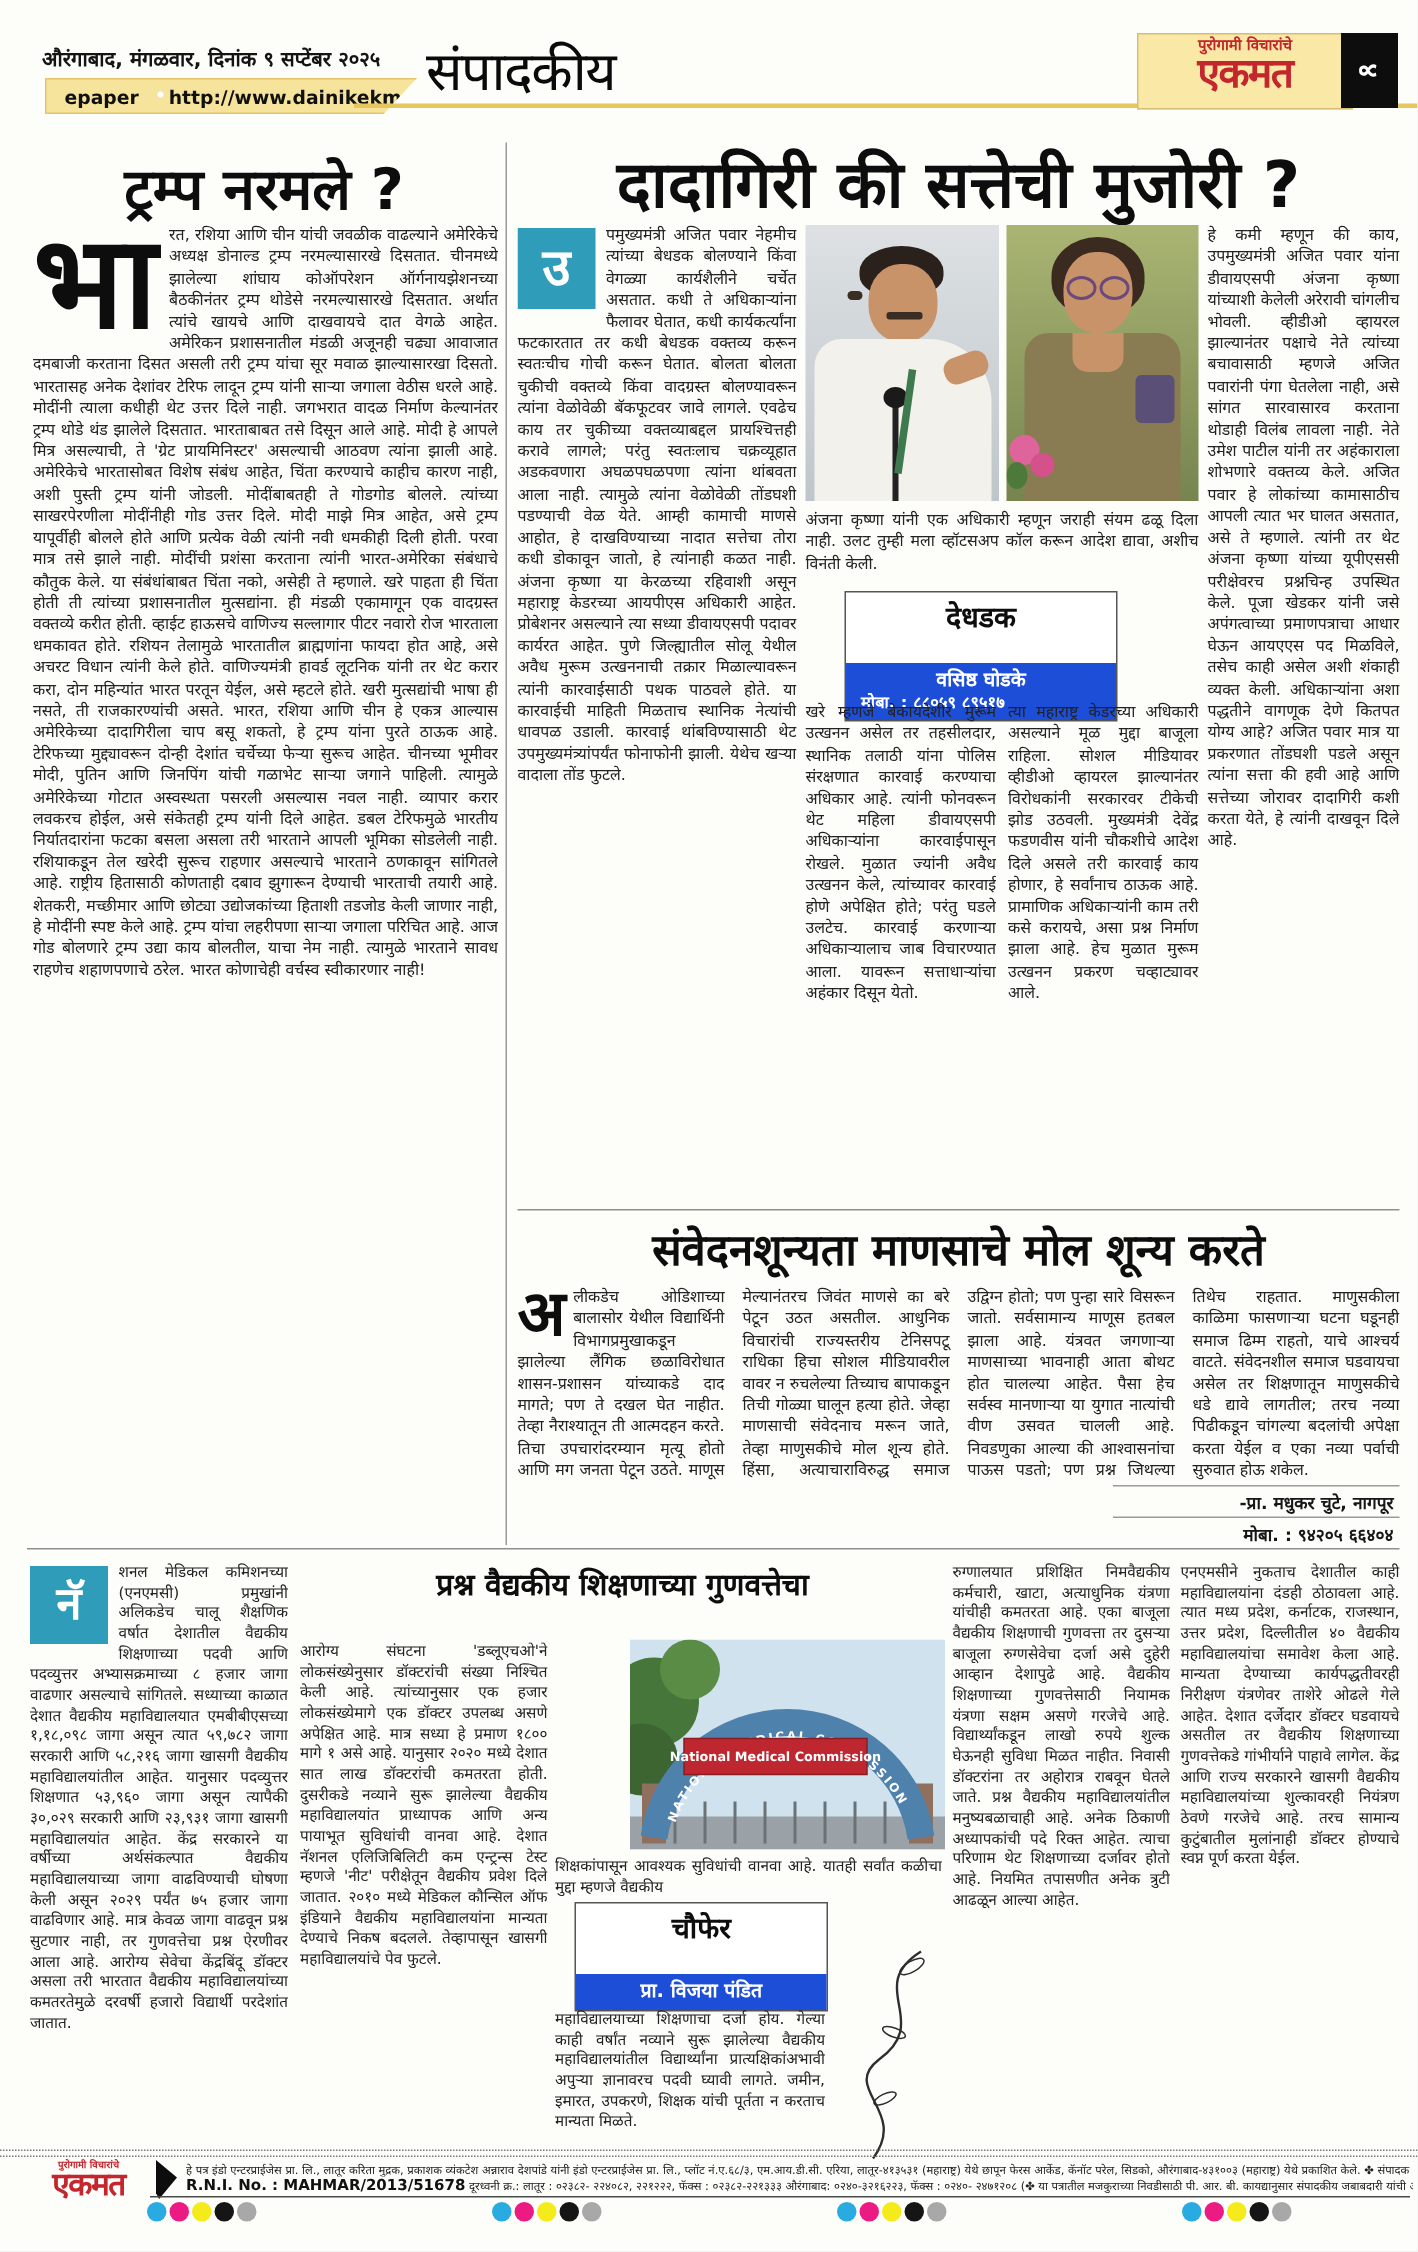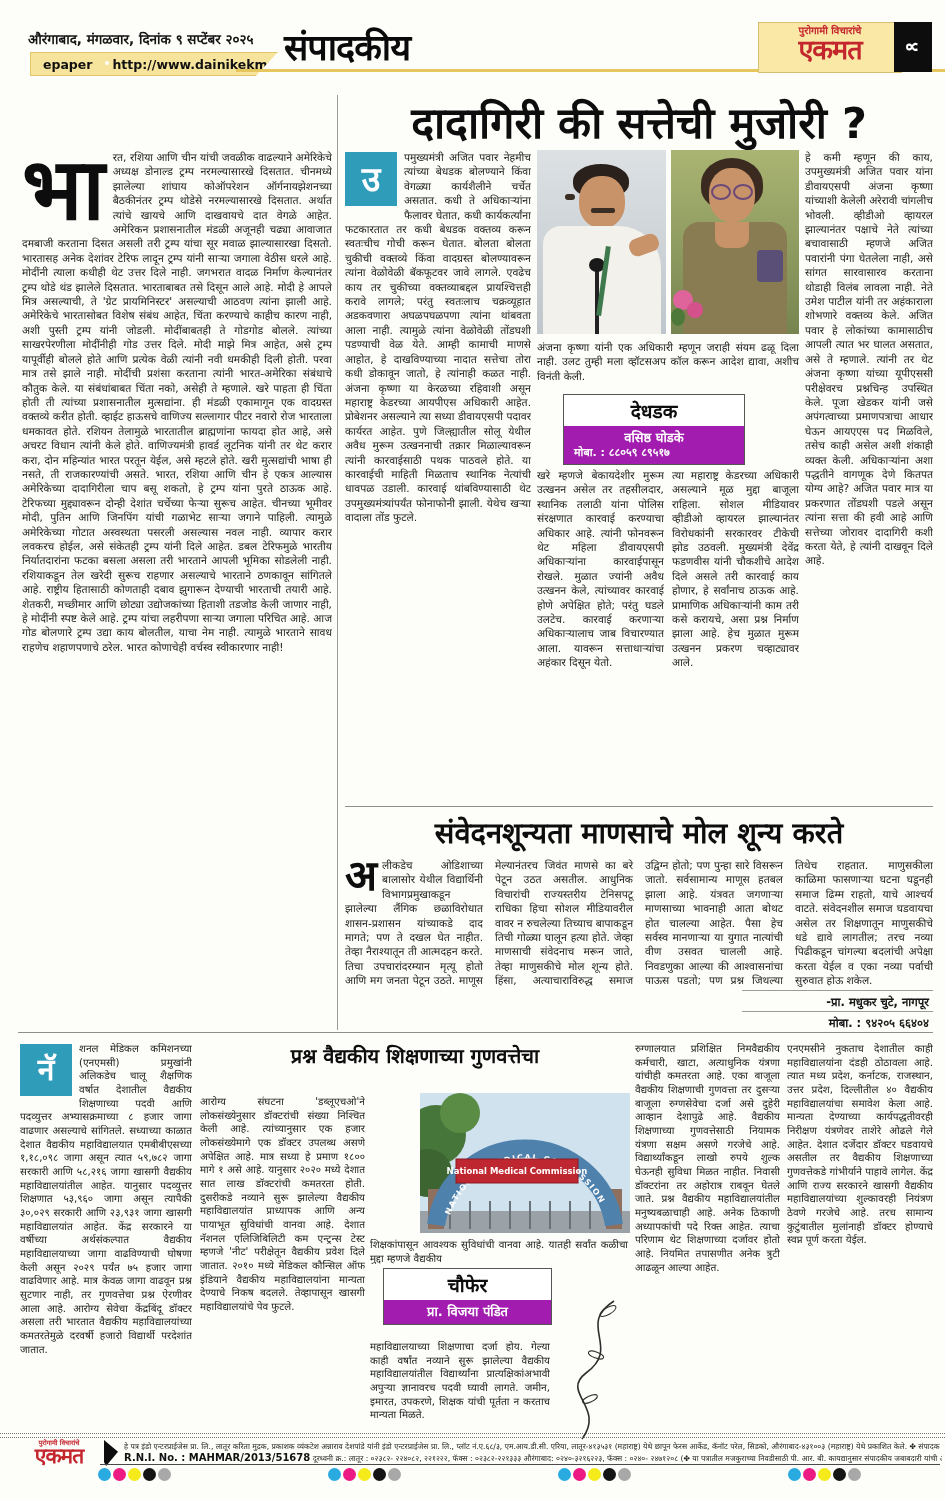--- a/index.html
+++ b/index.html
@@ -12,34 +12,34 @@
   .hl{font-weight:bold;color:#0d0d0d;text-align:center;}
   
   .date-line{font-size:13.5px;font-weight:bold;color:#141414;}
   .ribbon{background:#f7e49c;border:1px solid #e3c468;clip-path:polygon(0 0,100% 0,91% 100%,0 100%);
           display:flex;align-items:center;gap:10px;padding:3px 26px 3px 12px;}
   .ribbon .ep{font-weight:bold;font-size:12.5px;color:#111;}
   .ribbon .url{font-weight:bold;font-size:12.5px;color:#111;}
   .ep-ic{width:12px;height:12px;border-radius:50%;background:#cf2027;position:relative;display:inline-block;}
   .ep-ic:after{content:"";position:absolute;left:3px;top:3px;width:4px;height:4px;border-radius:50%;background:#fff;}
   .yline{background:#e5c75e;height:3px;}
-  .section-title{font-size:36px;font-weight:bold;color:#0a0a0a;letter-spacing:-1px;}
+  .section-title{font-size:36px;font-weight:normal;color:#0a0a0a;letter-spacing:-1px;}
   .masthead{background:#fae8a6;border:1px solid #d8be72;text-align:center;padding:3px 4px 2px;}
   .masthead .tag{color:#c4262e;font-size:10px;font-weight:bold;line-height:1;}
   .masthead .nm{color:#c4262e;font-size:27px;font-weight:bold;line-height:1.05;letter-spacing:-1px;}
   .pgno{background:#0d0d0d;color:#fff;display:flex;align-items:center;justify-content:center;}
   .pgno span{transform:rotate(90deg);font-size:18px;font-weight:bold;}
   
   .dc-plain{float:left;font-weight:bold;color:#0d0d0d;}
   .dc-box{float:left;background:#2f9cba;color:#fff;display:flex;align-items:center;justify-content:center;
           font-weight:bold;margin:2px 7px 2px 0;}
   
   .colbox{border:1px solid #555;background:#fff;}
   .colbox .t{font-size:19px;font-weight:bold;text-align:center;padding:3px 0 2px;color:#0d0d0d;}
-  .colbox .bar{background:#a21caf;color:#fff;text-align:center;padding:4px 4px;}
+  .colbox .bar{background:#1d4ed8;color:#fff;text-align:center;padding:4px 4px;margin-top:16px;}
   .colbox .bar .a{font-size:13px;font-weight:bold;line-height:1.25;}
   .colbox .bar .m{font-size:11px;font-weight:bold;line-height:1.25;text-align:left;padding-left:6px;}
   .author-box{background:#fdfdfa;}
   .author-box div{border-top:1px solid #9a9a9a;font-size:11.5px;font-weight:bold;text-align:right;
                   padding:3px 4px 2px;color:#171717;}
   .vline{background:#9a9a9a;width:1px;}
   .hline{background:#8f8f8f;height:1px;}
   
   .photo{display:flex;gap:5px;}
   .ph{position:relative;overflow:hidden;flex:1;}
@@ -76,20 +76,21 @@
   <div class="abs masthead" style="left:758px;top:22px;width:134px;height:44px;">
     <div class="tag">पुरोगामी विचारांचे</div>
     <div class="nm">एकमत</div>
   </div>
   <div class="abs pgno" style="left:894px;top:22px;width:38px;height:50px;">
     <span>४</span>
   </div>
 
   <div class="abs vline" style="left:337px;top:95px;height:935px;"></div>
 
+  <div class="abs hl" style="left:20px;top:98px;width:312px;font-size:38px;">ट्रम्प नरमले ?</div>
   <div class="abs just body-txt" style="left:22px;top:150px;width:310px;height:858px;">
     <span class="dc-plain" style="font-size:86px;line-height:70px;padding:4px 8px 0 0;">भा</span><span>रत, रशिया आणि चीन यांची जवळीक वाढल्याने अमेरिकेचे अध्यक्ष डोनाल्ड ट्रम्प नरमल्यासारखे दिसतात. चीनमध्ये झालेल्या शांघाय कोऑपरेशन ऑर्गनायझेशनच्या बैठकीनंतर ट्रम्प थोडेसे नरमल्यासारखे दिसतात. अर्थात त्यांचे खायचे आणि दाखवायचे दात वेगळे आहेत. अमेरिकन प्रशासनातील मंडळी अजूनही चढ्या आवाजात दमबाजी करताना दिसत असली तरी ट्रम्प यांचा सूर मवाळ झाल्यासारखा दिसतो. भारतासह अनेक देशांवर टेरिफ लादून ट्रम्प यांनी साऱ्या जगाला वेठीस धरले आहे. मोदींनी त्याला कधीही थेट उत्तर दिले नाही. जगभरात वादळ निर्माण केल्यानंतर ट्रम्प थोडे थंड झालेले दिसतात. भारताबाबत तसे दिसून आले आहे. मोदी हे आपले मित्र असल्याची, ते 'ग्रेट प्रायमिनिस्टर' असल्याची आठवण त्यांना झाली आहे. अमेरिकेचे भारतासोबत विशेष संबंध आहेत, चिंता करण्याचे काहीच कारण नाही, अशी पुस्ती ट्रम्प यांनी जोडली. मोदींबाबतही ते गोडगोड बोलले. त्यांच्या साखरपेरणीला मोदींनीही गोड उत्तर दिले. मोदी माझे मित्र आहेत, असे ट्रम्प यापूर्वीही बोलले होते आणि प्रत्येक वेळी त्यांनी नवी धमकीही दिली होती. परवा मात्र तसे झाले नाही. मोदींची प्रशंसा करताना त्यांनी भारत-अमेरिका संबंधाचे कौतुक केले. या संबंधांबाबत चिंता नको, असेही ते म्हणाले. खरे पाहता ही चिंता होती ती त्यांच्या प्रशासनातील मुत्सद्यांना. ही मंडळी एकामागून एक वादग्रस्त वक्तव्ये करीत होती. व्हाईट हाऊसचे वाणिज्य सल्लागार पीटर नवारो रोज भारताला धमकावत होते. रशियन तेलामुळे भारतातील ब्राह्मणांना फायदा होत आहे, असे अचरट विधान त्यांनी केले होते. वाणिज्यमंत्री हावर्ड लूटनिक यांनी तर थेट करार करा, दोन महिन्यांत भारत परतून येईल, असे म्हटले होते. खरी मुत्सद्यांची भाषा ही नसते, ती राजकारण्यांची असते. भारत, रशिया आणि चीन हे एकत्र आल्यास अमेरिकेच्या दादागिरीला चाप बसू शकतो, हे ट्रम्प यांना पुरते ठाऊक आहे. टेरिफच्या मुद्द्यावरून दोन्ही देशांत चर्चेच्या फेऱ्या सुरूच आहेत. चीनच्या भूमीवर मोदी, पुतिन आणि जिनपिंग यांची गळाभेट साऱ्या जगाने पाहिली. त्यामुळे अमेरिकेच्या गोटात अस्वस्थता पसरली असल्यास नवल नाही. व्यापार करार लवकरच होईल, असे संकेतही ट्रम्प यांनी दिले आहेत. डबल टेरिफमुळे भारतीय निर्यातदारांना फटका बसला असला तरी भारताने आपली भूमिका सोडलेली नाही. रशियाकडून तेल खरेदी सुरूच राहणार असल्याचे भारताने ठणकावून सांगितले आहे. राष्ट्रीय हितासाठी कोणताही दबाव झुगारून देण्याची भारताची तयारी आहे. शेतकरी, मच्छीमार आणि छोट्या उद्योजकांच्या हिताशी तडजोड केली जाणार नाही, हे मोदींनी स्पष्ट केले आहे. ट्रम्प यांचा लहरीपणा साऱ्या जगाला परिचित आहे. आज गोड बोलणारे ट्रम्प उद्या काय बोलतील, याचा नेम नाही. त्यामुळे भारताने सावध राहणेच शहाणपणाचे ठरेल. भारत कोणाचेही वर्चस्व स्वीकारणार नाही!</span>
   </div>
 
   <div class="abs hl" style="left:345px;top:92px;width:588px;font-size:43px;">दादागिरी की सत्तेची मुजोरी ?</div>
 
   <div class="abs just body-txt" style="left:345px;top:150px;width:186px;height:646px;">
     <span class="dc-box" style="width:52px;height:54px;font-size:34px;">उ</span><span>पमुख्यमंत्री अजित पवार नेहमीच त्यांच्या बेधडक बोलण्याने किंवा वेगळ्या कार्यशैलीने चर्चेत असतात. कधी ते अधिकाऱ्यांना फैलावर घेतात, कधी कार्यकर्त्यांना फटकारतात तर कधी बेधडक वक्तव्य करून स्वतःचीच गोची करून घेतात. बोलता बोलता चुकीची वक्तव्ये किंवा वादग्रस्त बोलण्यावरून त्यांना वेळोवेळी बॅकफूटवर जावे लागले. एवढेच काय तर चुकीच्या वक्तव्याबद्दल प्रायश्चित्तही करावे लागले; परंतु स्वतःलाच चक्रव्यूहात अडकवणारा अघळपघळपणा त्यांना थांबवता आला नाही. त्यामुळे त्यांना वेळोवेळी तोंडघशी पडण्याची वेळ येते. आम्ही कामाची माणसे आहोत, हे दाखविण्याच्या नादात सत्तेचा तोरा कधी डोकावून जातो, हे त्यांनाही कळत नाही. अंजना कृष्णा या केरळच्या रहिवाशी असून महाराष्ट्र केडरच्या आयपीएस अधिकारी आहेत. प्रोबेशनर असल्याने त्या सध्या डीवायएसपी पदावर कार्यरत आहेत. पुणे जिल्ह्यातील सोलू येथील अवैध मुरूम उत्खननाची तक्रार मिळाल्यावरून त्यांनी कारवाईसाठी पथक पाठवले होते. या कारवाईची माहिती मिळताच स्थानिक नेत्यांची धावपळ उडाली. कारवाई थांबविण्यासाठी थेट उपमुख्यमंत्र्यांपर्यंत फोनाफोनी झाली. येथेच खऱ्या वादाला तोंड फुटले.</span>
   </div>
 

